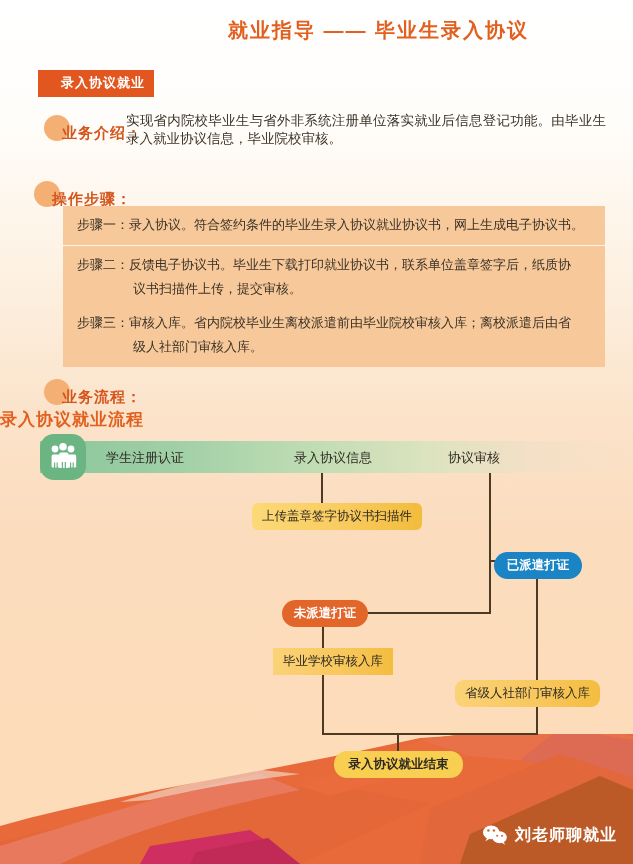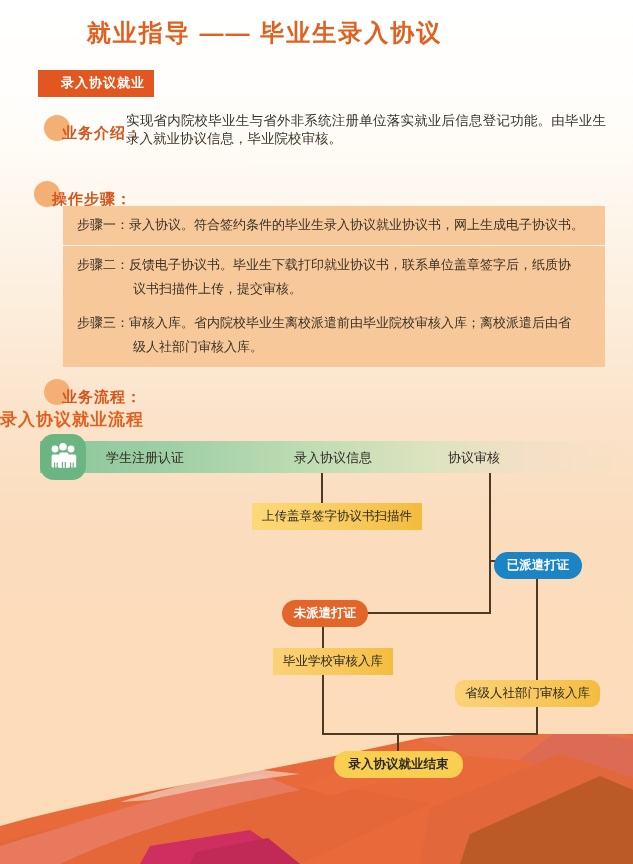--- a/index.html
+++ b/index.html
@@ -23,22 +23,22 @@
         #fcdcb8 100%);
     overflow: hidden;
   }
 
   
   .deco { position: absolute; left: 0; bottom: 0; width: 633px; height: 130px; }
 
   
   .title {
     position: absolute; left: 0; top: 17px; width: 529px;
-    text-align: center;
-    font-size: 24px; font-weight: bold;
+    text-align: right;
+    font-size: 20px; font-weight: bold;
     color: #e2601f;
     letter-spacing: 2px;
     white-space: nowrap;
   }
 
   
   .badge {
     position: absolute; left: 38px; top: 70px;
     background: #e2561f;
     color: #ffffff;
@@ -112,20 +112,21 @@
   .node {
     position: absolute;
     font-size: 12.5px;
     color: #2e2a22;
     white-space: nowrap;
     padding: 5px 10px;
     box-sizing: border-box;
   }
   .node.gold {
     background: linear-gradient(90deg, #fcd978 0%, #f9cb5e 55%, #f2bc3c 100%);
+    border-radius: 6px;
   }
   .node.gold2 {
     background: linear-gradient(90deg, #fbd277 0%, #f8c75c 60%, #f3bd3e 100%);
   }
   .node.pill {
     border-radius: 14px;
     color: #ffffff;
     font-weight: bold;
     text-align: center;
   }
@@ -250,14 +251,27 @@
   <div class="node pill blue" style="left:494px; top:552px; width:88px;">已派遣打证</div>
 
   <div class="node pill orange" style="left:282px; top:600px; width:86px;">未派遣打证</div>
 
   <div class="node gold2" style="left:273px; top:648px;">毕业学校审核入库</div>
 
   <div class="node gold2" style="left:455px; top:680px;border-radius:9px;">省级人社部门审核入库</div>
 
   <div class="node pill yellow" style="left:334px; top:751px; width:129px;">录入协议就业结束</div>
 
+  <div class="footer-wm">
+    <svg width="26" height="22" viewBox="0 0 26 22">
+      <ellipse cx="9.2" cy="8.4" rx="8.2" ry="6.9" fill="#ffffff"></ellipse>
+      <path d="M5.2,13.4 L3.4,17.2 L7.6,14.8 Z" fill="#ffffff"></path>
+      <circle cx="6.4" cy="6.6" r="1.25" fill="#d9653a"></circle>
+      <circle cx="11.9" cy="6.6" r="1.25" fill="#d9653a"></circle>
+      <ellipse cx="17.6" cy="13.2" rx="7.2" ry="6.0" fill="#ffffff"></ellipse>
+      <path d="M21.4,17.6 L23.2,20.8 L19.6,18.8 Z" fill="#ffffff"></path>
+      <circle cx="15.2" cy="11.8" r="1.05" fill="#d9653a"></circle>
+      <circle cx="20.1" cy="11.8" r="1.05" fill="#d9653a"></circle>
+    </svg>
+    <span class="wmtxt">刘老师聊就业</span>
+  </div>
 
 </div>
 
 </body></html>

